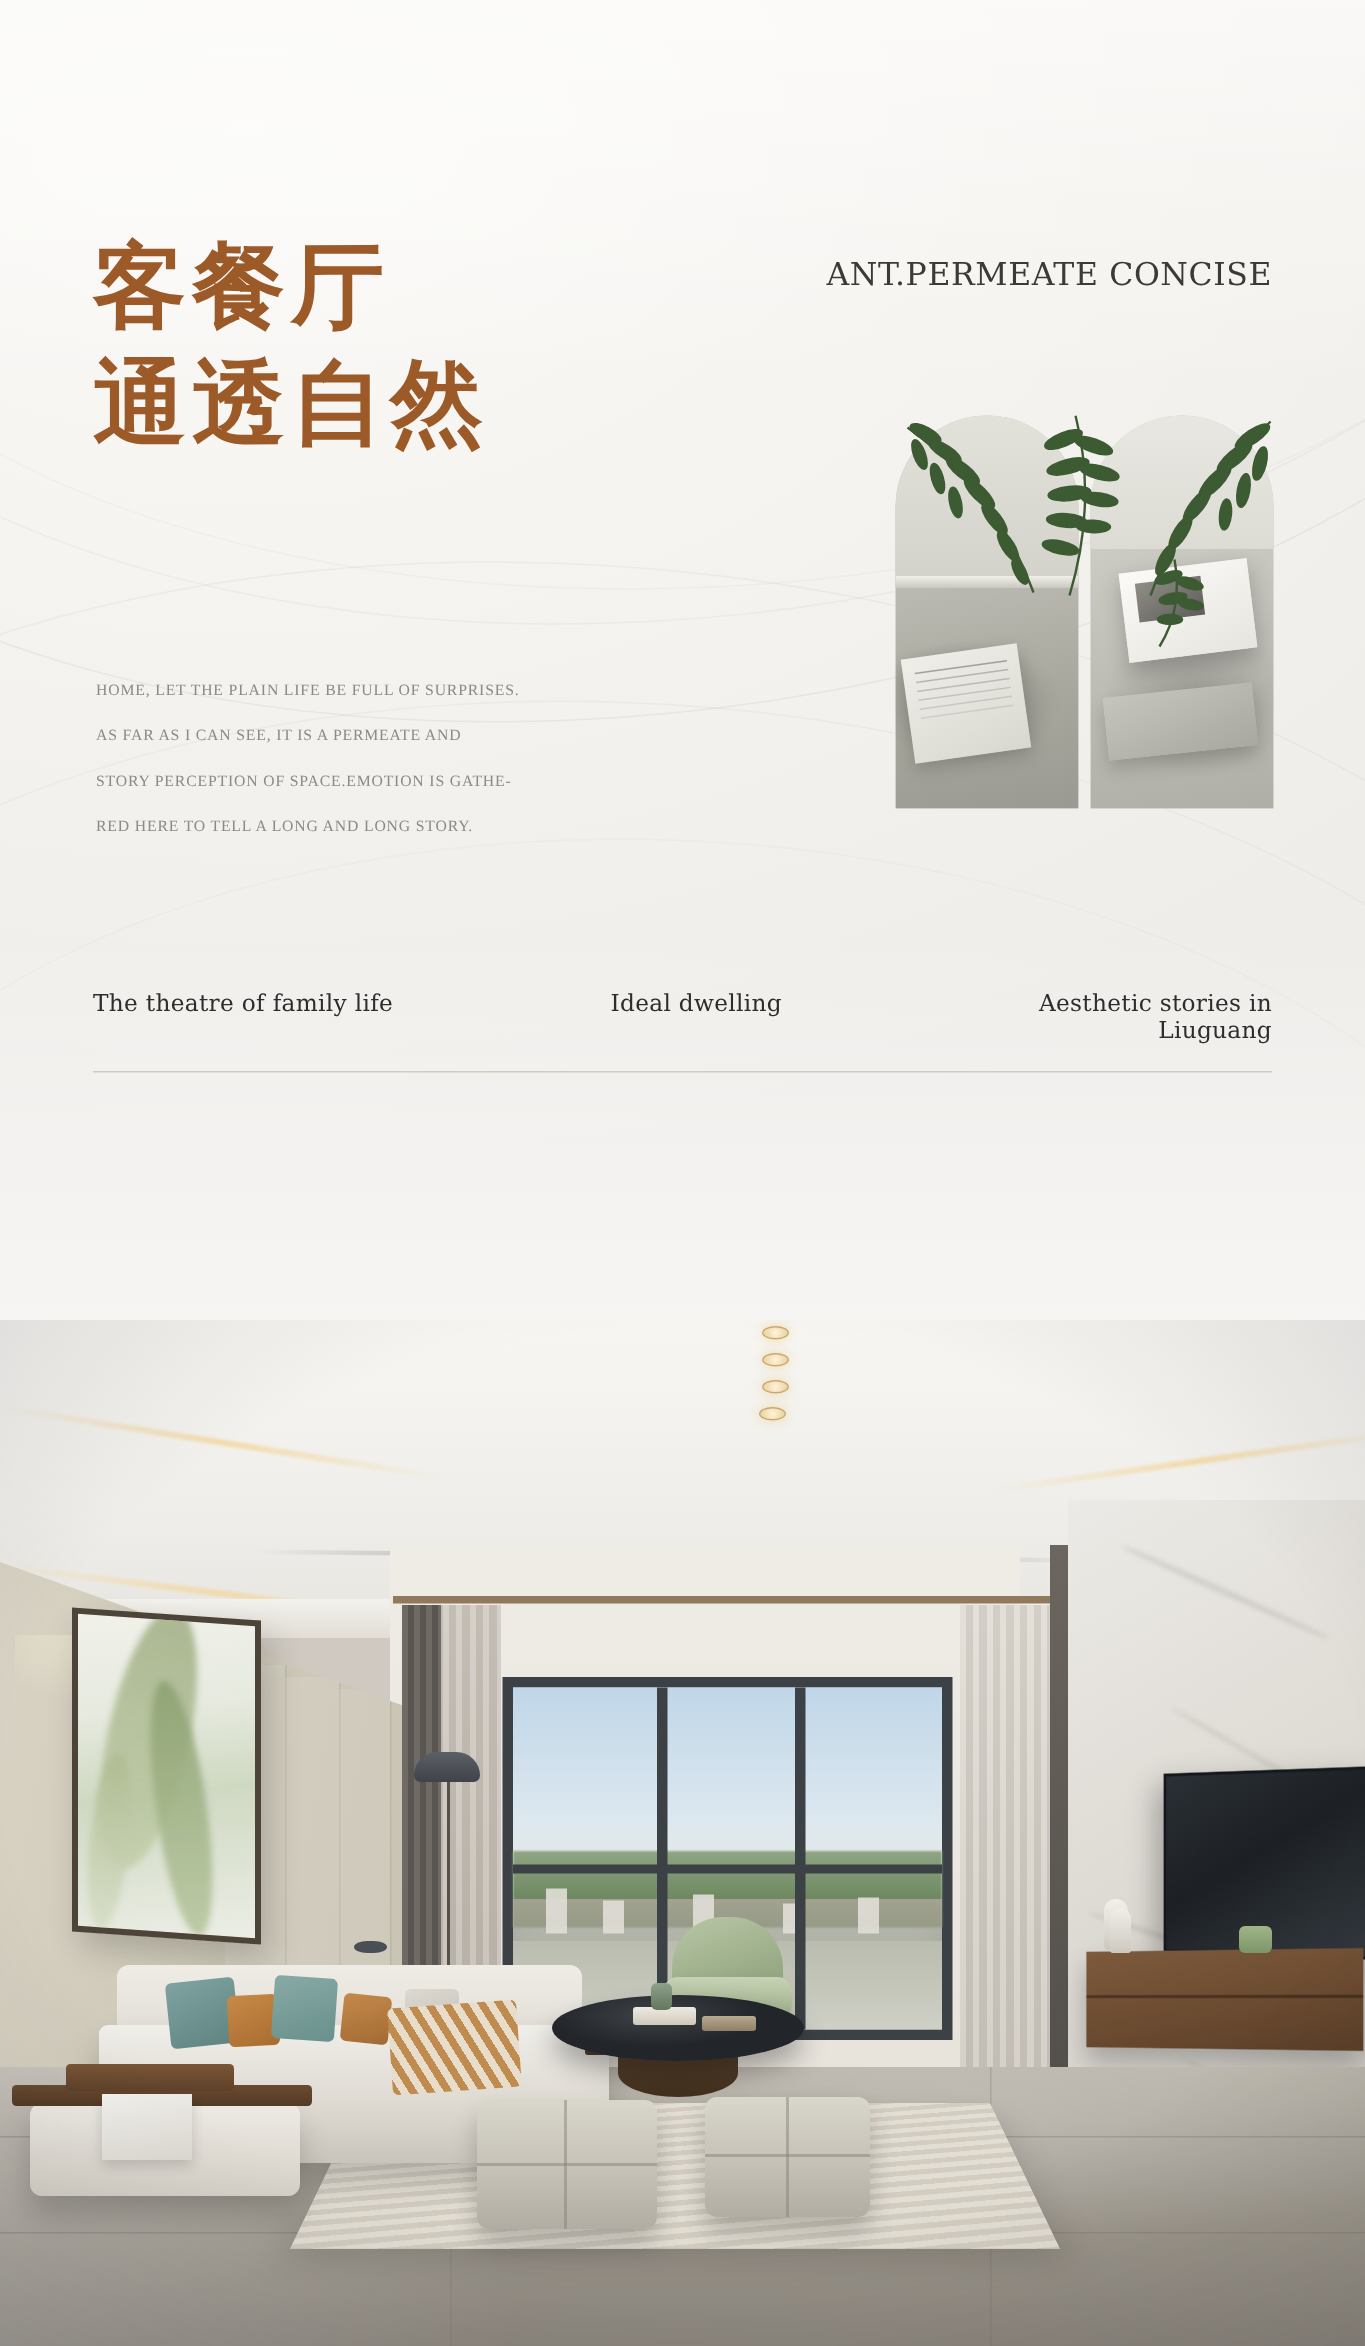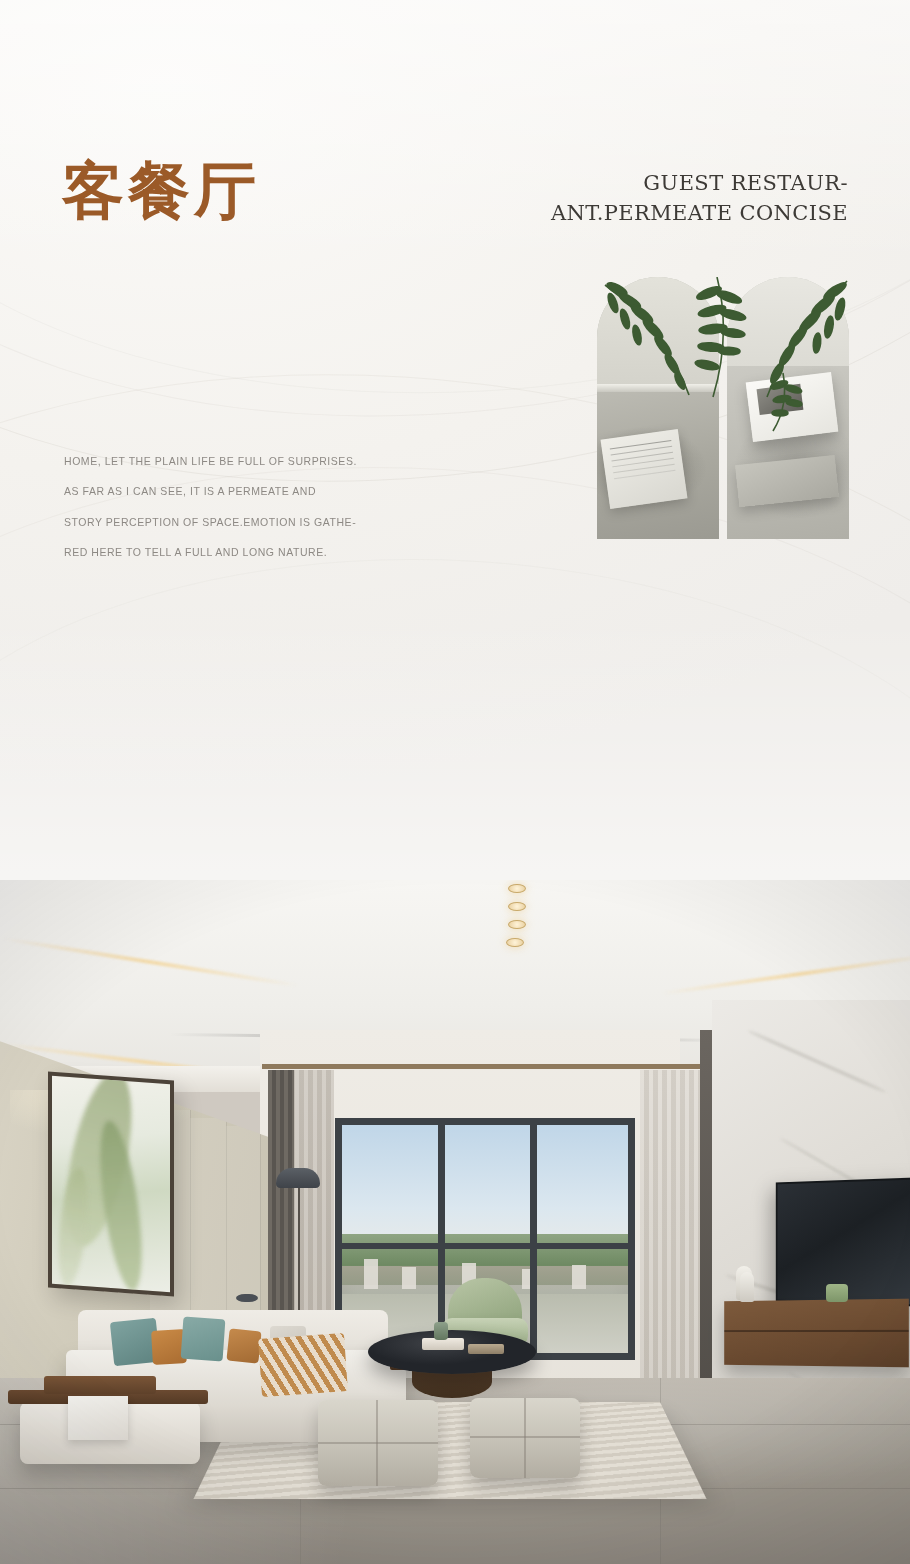--- a/index.html
+++ b/index.html
@@ -82,21 +82,21 @@
   
   .para {
     position: absolute;
     left: 64px;
     top: 446px;
     width: 330px;
     color: #8d8984;
     font-size: 10.5px;
     letter-spacing: 0.55px;
     line-height: 2.9;
-    font-family: Liberation Sans, sans-serif;
+    font-family: Liberation Serif, serif;
   }
   .para div { white-space: nowrap; }
 
   
   .arches {
     position: absolute;
     left: 597px;
     top: 277px;
     width: 252px;
     height: 262px;
@@ -589,32 +589,32 @@
     <div class="swirl s1"></div>
     <div class="swirl s2"></div>
     <div class="swirl s3"></div>
     <div class="swirl s4"></div>
     <div class="swirl s5"></div>
     <div class="swirl s6"></div>
     <div class="vgrad"></div>
 
     <div class="headline">
       <span>客餐厅</span>
+      <span class="l2">通透自然</span>
     </div>
 
     <div class="en-heading">
-      <div>GUEST RESTAUR-</div>
       <div>ANT.PERMEATE CONCISE</div>
     </div>
 
     <div class="para">
       <div>HOME, LET THE PLAIN LIFE BE FULL OF SURPRISES.</div>
       <div>AS FAR AS I CAN SEE, IT IS A PERMEATE AND</div>
       <div>STORY PERCEPTION OF SPACE.EMOTION IS GATHE-</div>
-      <div>RED HERE TO TELL A FULL AND LONG NATURE.</div>
+      <div>RED HERE TO TELL A LONG AND LONG STORY.</div>
     </div>
 
     <div class="arches">
 
       <div class="arch arch-left">
         <div class="arch-inner">
           <div class="ph1-bg"></div>
           <div class="ph1-wall"></div>
           <div class="ph1-ledge"></div>
           <div class="ph1-shadow"></div>
@@ -680,20 +680,25 @@
             <ellipse cx="182" cy="108" rx="9" ry="3.2" transform="rotate(-18 182 108)"></ellipse>
             <ellipse cx="185" cy="122" rx="9" ry="3.2" transform="rotate(-10 185 122)"></ellipse>
             <ellipse cx="183" cy="136" rx="8" ry="3" transform="rotate(0 183 136)"></ellipse>
             <ellipse cx="196" cy="112" rx="9" ry="3.2" transform="rotate(16 196 112)"></ellipse>
             <ellipse cx="197" cy="126" rx="8" ry="3" transform="rotate(10 197 126)"></ellipse>
           </g>
         </g>
       </svg>
     </div>
 
+    <div class="caption-row">
+      <div class="cap-1">The theatre of family life</div>
+      <div class="cap-2">Ideal dwelling</div>
+      <div class="cap-3">Aesthetic stories in Liuguang</div>
+    </div>
   </div>
 
   <div class="photo-section">
 
     <div class="ceiling">
       <div class="ceiling-cove">
         <div class="cove-line cl1"></div>
         <div class="cove-line cl2"></div>
         <div class="cove-line cl3"></div>
         <div class="cove-line cl4"></div>

